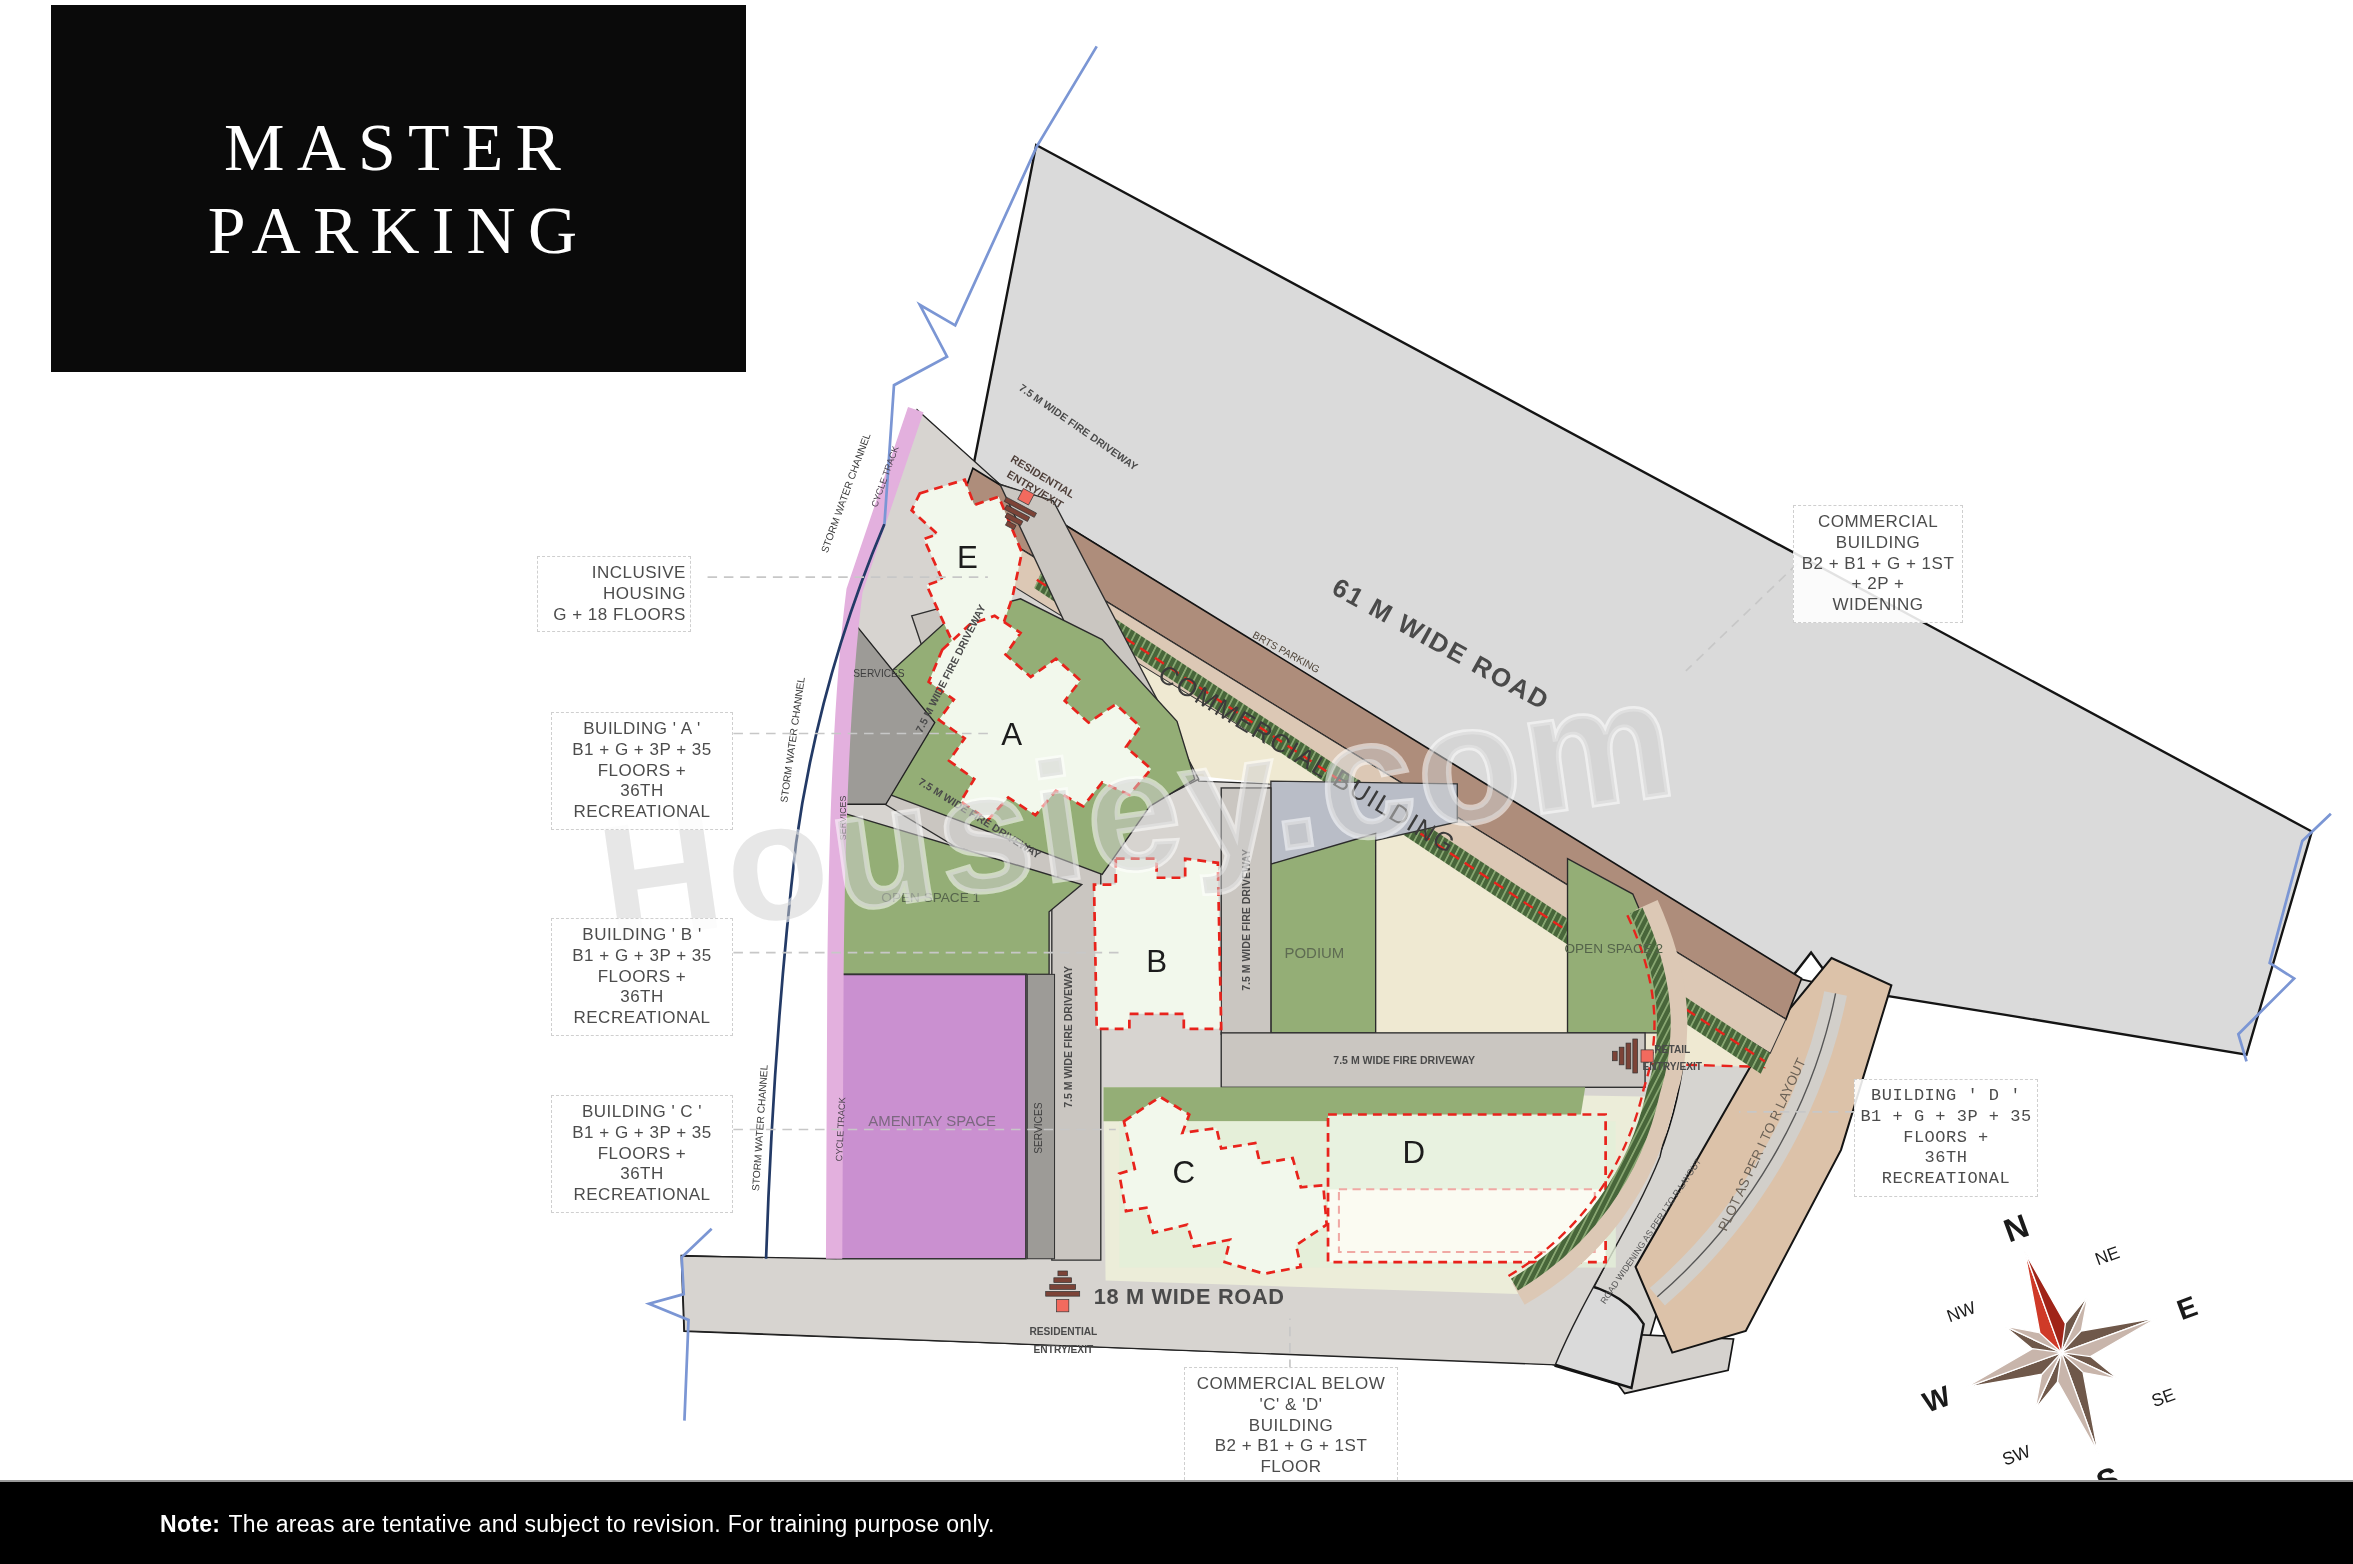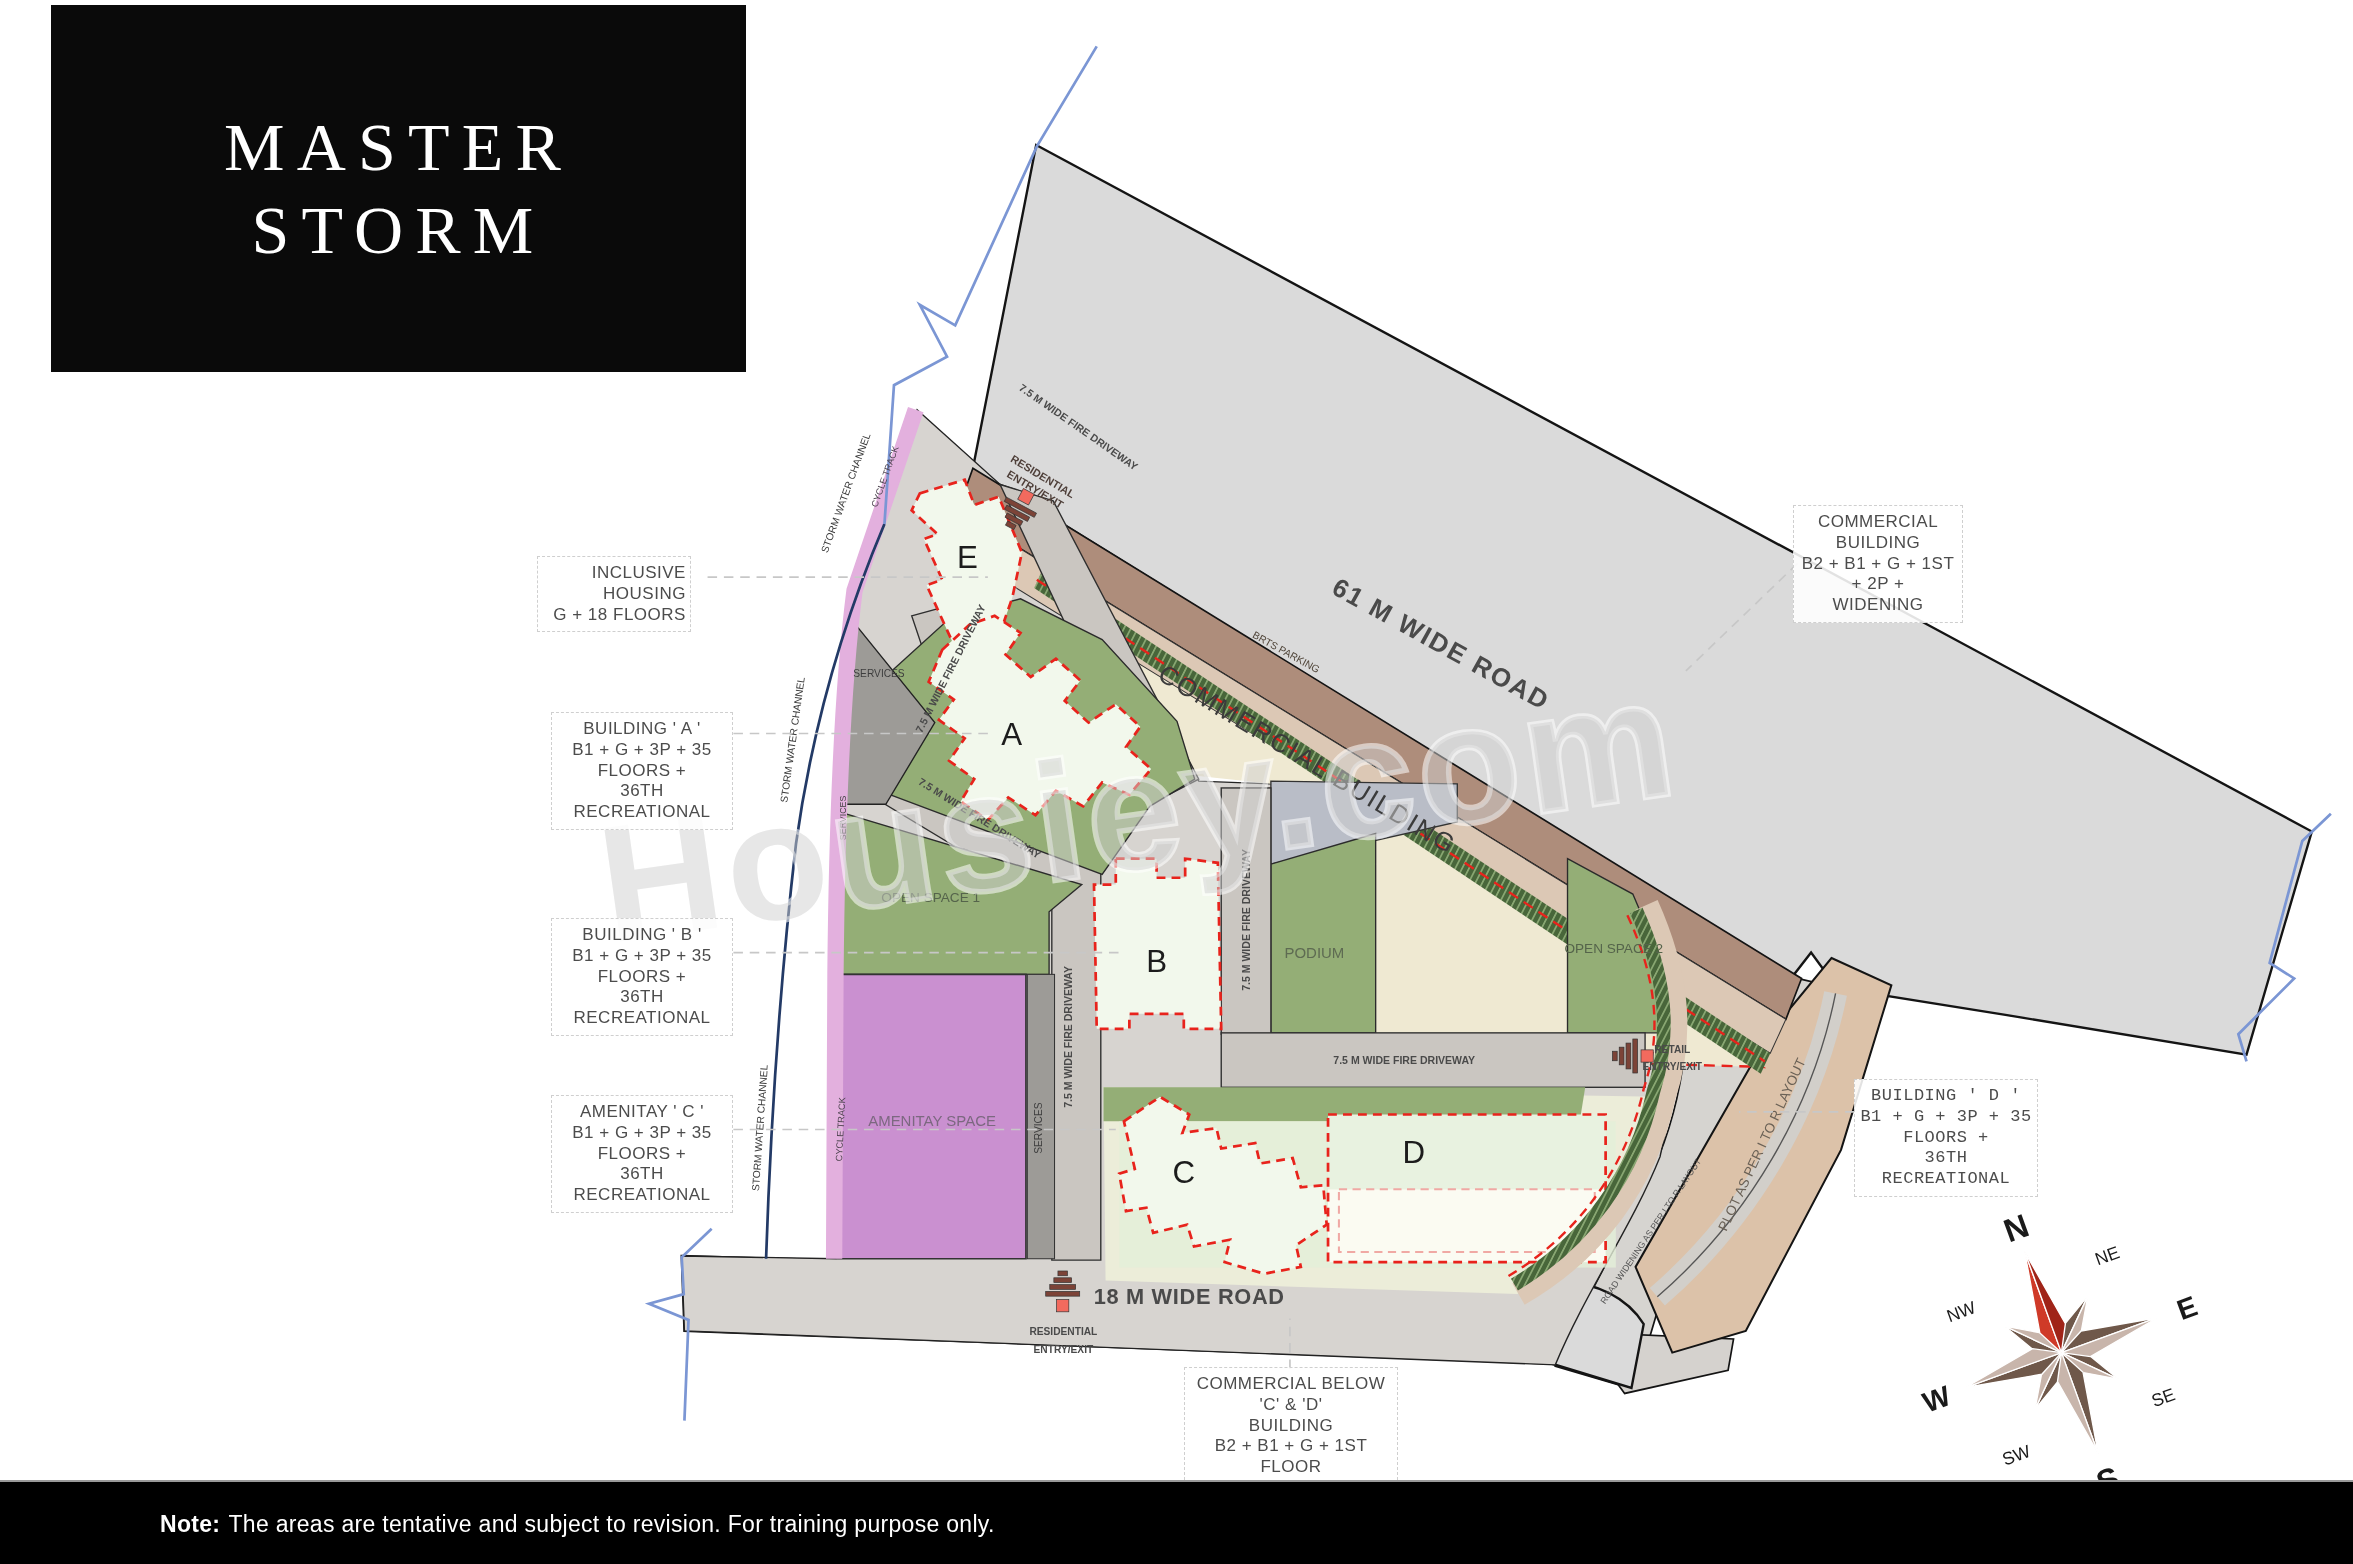--- a/index.html
+++ b/index.html
@@ -208,39 +208,39 @@
       <text x="112" y="-102" font-size="26">NE</text>
       <text x="118" y="122" font-size="26">SE</text>
       <text x="-114" y="128" font-size="26">SW</text>
       <text x="-118" y="-98" font-size="26">NW</text>
     </g>
   </g>
 </svg>
 
 <div class="title-block">
   <div class="tline">MASTER</div>
-  <div class="tline">STORM</div>
+  <div class="tline">PARKING</div>
 </div>
 
 <div class="callout" style="left:537px;top:556px;width:154px;text-align:right;">
   <div>INCLUSIVE HOUSING</div>
   <div>G + 18 FLOORS</div>
 </div>
 <div class="callout" style="left:551px;top:712px;width:182px;">
   <div>BUILDING ' A '</div>
   <div>B1 + G + 3P + 35 FLOORS +</div>
   <div>36TH RECREATIONAL</div>
 </div>
 <div class="callout" style="left:551px;top:918px;width:182px;">
   <div>BUILDING ' B '</div>
   <div>B1 + G + 3P + 35 FLOORS +</div>
   <div>36TH RECREATIONAL</div>
 </div>
 <div class="callout" style="left:551px;top:1095px;width:182px;">
-  <div>AMENITAY ' C '</div>
+  <div>BUILDING ' C '</div>
   <div>B1 + G + 3P + 35 FLOORS +</div>
   <div>36TH RECREATIONAL</div>
 </div>
 <div class="callout" style="left:1793px;top:505px;width:170px;">
   <div>COMMERCIAL BUILDING</div>
   <div>B2 + B1 + G + 1ST + 2P +</div>
   <div>WIDENING</div>
 </div>
 <div class="callout" style="left:1854px;top:1079px;width:184px;font-family:Liberation Mono, monospace;">
   <div>BUILDING ' D '</div>

